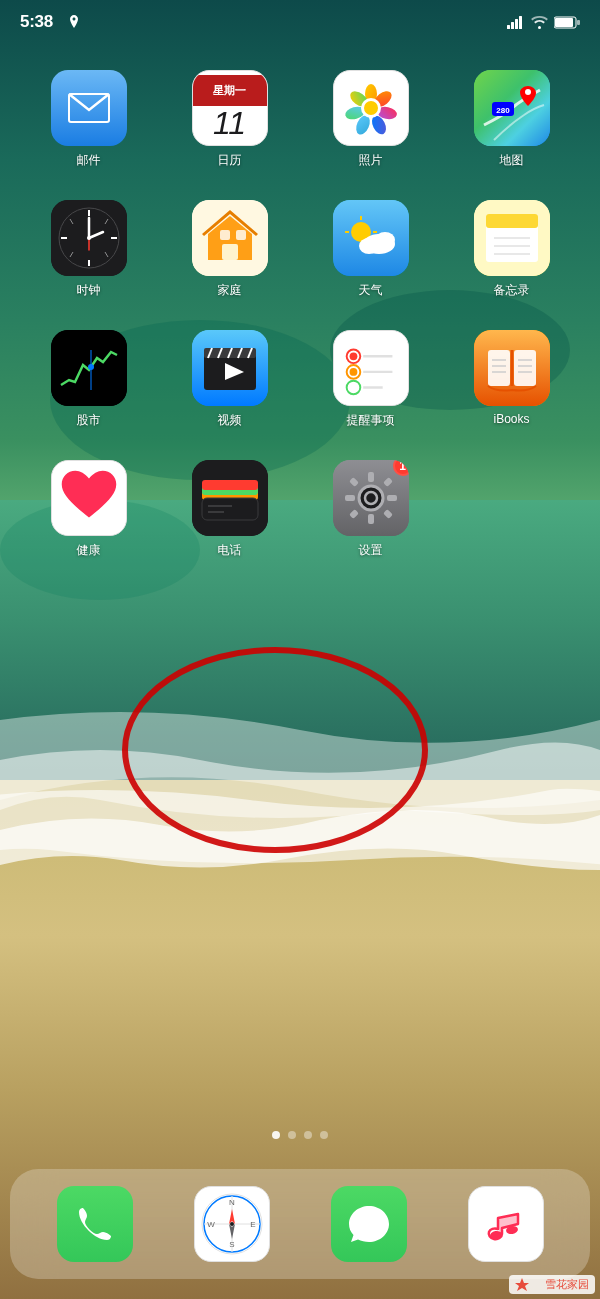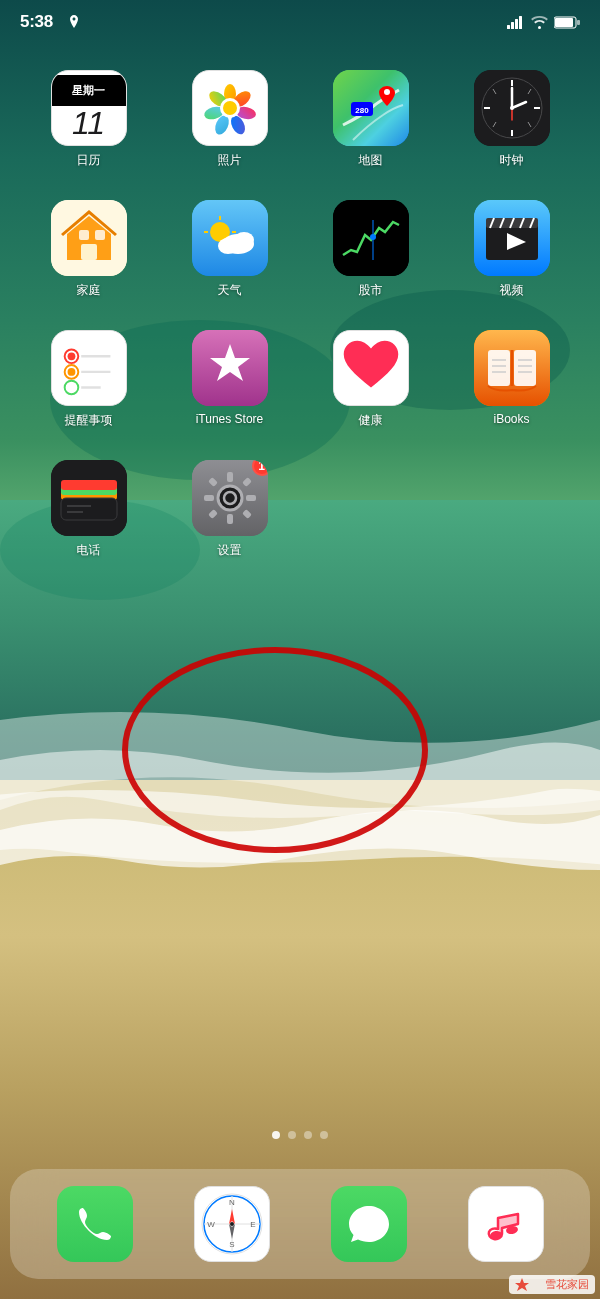--- a/index.html
+++ b/index.html
@@ -349,25 +349,35 @@
     <svg width="26" height="13" viewBox="0 0 26 13" fill="white">
       <rect x="0" y="1" width="22" height="11" rx="2" stroke="white" stroke-width="1" fill="none"></rect>
       <rect x="1" y="2" width="18" height="9" rx="1" fill="white"></rect>
       <rect x="23" y="4" width="3" height="5" rx="1" fill="white" opacity="0.6"></rect>
     </svg>
   </div>
 </div>
 
 <div id="app-grid">
 
+  <div class="app-item">
+    <div class="app-icon icon-mail">
+      <svg width="44" height="32" viewBox="0 0 44 32" fill="none">
+        <rect width="44" height="32" rx="2" fill="none"></rect>
+        <path d="M2 2L22 18L42 2" stroke="white" stroke-width="2.5" fill="none"></path>
+        <rect x="2" y="2" width="40" height="28" rx="2" stroke="white" stroke-width="2" fill="none"></rect>
+      </svg>
+    </div>
+    <span class="app-label">邮件</span>
+  </div>
 
   <div class="app-item">
     <div class="app-icon icon-calendar" style="border:1px solid #e0e0e0;">
       <div style="display:flex;flex-direction:column;align-items:center;width:100%;">
-        <div style="background:#000000;width:100%;text-align:center;color:white;font-size:11px;font-weight:600;padding:8px 0;border-radius:6px 6px 0 0;">星期一</div>
+        <div style="background:#b91c1c;width:100%;text-align:center;color:white;font-size:11px;font-weight:600;padding:8px 0;border-radius:6px 6px 0 0;">星期一</div>
         <div style="color:#1c1c1e;font-size:32px;font-weight:200;line-height:1.1;font-style:italic;">11</div>
       </div>
     </div>
     <span class="app-label">日历</span>
   </div>
 
   <div class="app-item">
     <div class="app-icon icon-photos" style="border:1px solid #e0e0e0;">
       <svg width="60" height="60" viewBox="0 0 60 60">
         <defs>
@@ -504,20 +514,35 @@
         <line x1="40" y1="32" x2="44" y2="32" stroke="#ffcc00" stroke-width="2"></line>
 
         <ellipse cx="46" cy="44" rx="16" ry="10" fill="white"></ellipse>
         <ellipse cx="36" cy="46" rx="10" ry="8" fill="white"></ellipse>
         <ellipse cx="52" cy="40" rx="10" ry="8" fill="white"></ellipse>
       </svg>
     </div>
     <span class="app-label">天气</span>
   </div>
 
+  <div class="app-item">
+    <div class="app-icon icon-notes">
+      <svg width="76" height="76" viewBox="0 0 76 76">
+        <rect width="76" height="76" rx="17" fill="#fff9c4"></rect>
+
+        <rect x="12" y="14" width="52" height="48" rx="3" fill="white"></rect>
+        <rect x="12" y="14" width="52" height="14" rx="3" fill="#fdd835"></rect>
+
+        <line x1="20" y1="38" x2="56" y2="38" stroke="#e0e0e0" stroke-width="1.5"></line>
+        <line x1="20" y1="46" x2="56" y2="46" stroke="#e0e0e0" stroke-width="1.5"></line>
+        <line x1="20" y1="54" x2="56" y2="54" stroke="#e0e0e0" stroke-width="1.5"></line>
+      </svg>
+    </div>
+    <span class="app-label">备忘录</span>
+  </div>
 
   <div class="app-item">
     <div class="app-icon icon-stocks">
       <svg width="76" height="76" viewBox="0 0 76 76">
         <rect width="76" height="76" rx="17" fill="#000000"></rect>
 
         <polyline points="10,55 18,50 24,52 32,35 38,40 46,28 52,32 60,22 66,25" fill="none" stroke="#4cd964" stroke-width="2.5"></polyline>
 
         <line x1="40" y1="20" x2="40" y2="60" stroke="#007aff" stroke-width="1.5" opacity="0.7"></line>
 
@@ -568,47 +593,20 @@
         <line x1="30" y1="42" x2="60" y2="42" stroke="#e0e0e0" stroke-width="2.5"></line>
 
         <circle cx="20" cy="58" r="7" fill="none" stroke="#4cd964" stroke-width="2"></circle>
         <line x1="30" y1="58" x2="50" y2="58" stroke="#e0e0e0" stroke-width="2.5"></line>
       </svg>
     </div>
     <span class="app-label">提醒事项</span>
   </div>
 
 
-  <div class="app-item">
-    <div class="app-icon icon-itunes">
-      <svg width="76" height="76" viewBox="0 0 76 76">
-        <defs>
-          <linearGradient id="itunesGrad" x1="0" y1="0" x2="0" y2="1">
-            <stop offset="0%" stop-color="#d671b8"></stop>
-            <stop offset="100%" stop-color="#a0338c"></stop>
-          </linearGradient>
-        </defs>
-        <rect width="76" height="76" rx="17" fill="url(#itunesGrad)"></rect>
-
-        <polygon points="38,14 43,28 58,28 46,37 51,51 38,42 25,51 30,37 18,28 33,28" fill="white"></polygon>
-      </svg>
-    </div>
-    <span class="app-label">iTunes Store</span>
-  </div>
-
-  <div class="app-item">
-    <div class="app-icon icon-health" style="border:1px solid #e0e0e0;">
-      <svg width="76" height="76" viewBox="0 0 76 76">
-        <rect width="76" height="76" rx="17" fill="white"></rect>
-
-        <path d="M38 58 C20 44 10 34 10 24 C10 16 16 10 24 10 C29 10 34 13 38 18 C42 13 47 10 52 10 C60 10 66 16 66 24 C66 34 56 44 38 58Z" fill="#ff2d55"></path>
-      </svg>
-    </div>
-    <span class="app-label">健康</span>
-  </div>
 
   <div class="app-item">
     <div class="app-icon icon-ibooks">
       <svg width="76" height="76" viewBox="0 0 76 76">
         <defs>
           <linearGradient id="ibGrad" x1="0" y1="0" x2="0" y2="1">
             <stop offset="0%" stop-color="#ffb74d"></stop>
             <stop offset="100%" stop-color="#e65100"></stop>
           </linearGradient>
         </defs>
@@ -623,20 +621,31 @@
         <line x1="18" y1="36" x2="32" y2="36" stroke="#ccc" stroke-width="1.5"></line>
         <line x1="18" y1="42" x2="32" y2="42" stroke="#ccc" stroke-width="1.5"></line>
         <line x1="44" y1="30" x2="58" y2="30" stroke="#ccc" stroke-width="1.5"></line>
         <line x1="44" y1="36" x2="58" y2="36" stroke="#ccc" stroke-width="1.5"></line>
         <line x1="44" y1="42" x2="58" y2="42" stroke="#ccc" stroke-width="1.5"></line>
 
         <path d="M14 56 Q22 62 38 60 Q54 62 62 56" fill="none" stroke="#e65100" stroke-width="2"></path>
       </svg>
     </div>
     <span class="app-label">iBooks</span>
+  </div>
+
+  <div class="app-item">
+    <div class="app-icon icon-health" style="border:1px solid #e0e0e0;">
+      <svg width="76" height="76" viewBox="0 0 76 76">
+        <rect width="76" height="76" rx="17" fill="white"></rect>
+
+        <path d="M38 58 C20 44 10 34 10 24 C10 16 16 10 24 10 C29 10 34 13 38 18 C42 13 47 10 52 10 C60 10 66 16 66 24 C66 34 56 44 38 58Z" fill="#ff2d55"></path>
+      </svg>
+    </div>
+    <span class="app-label">健康</span>
   </div>
 
   <div class="app-item">
     <div class="app-icon icon-wallet">
       <svg width="76" height="76" viewBox="0 0 76 76">
         <rect width="76" height="76" rx="17" fill="#1c1c1e"></rect>
 
         <rect x="10" y="30" width="56" height="10" rx="3" fill="#ff9500"></rect>
         <rect x="10" y="25" width="56" height="10" rx="3" fill="#4cd964"></rect>
         <rect x="10" y="20" width="56" height="10" rx="3" fill="#ff3b30"></rect>

